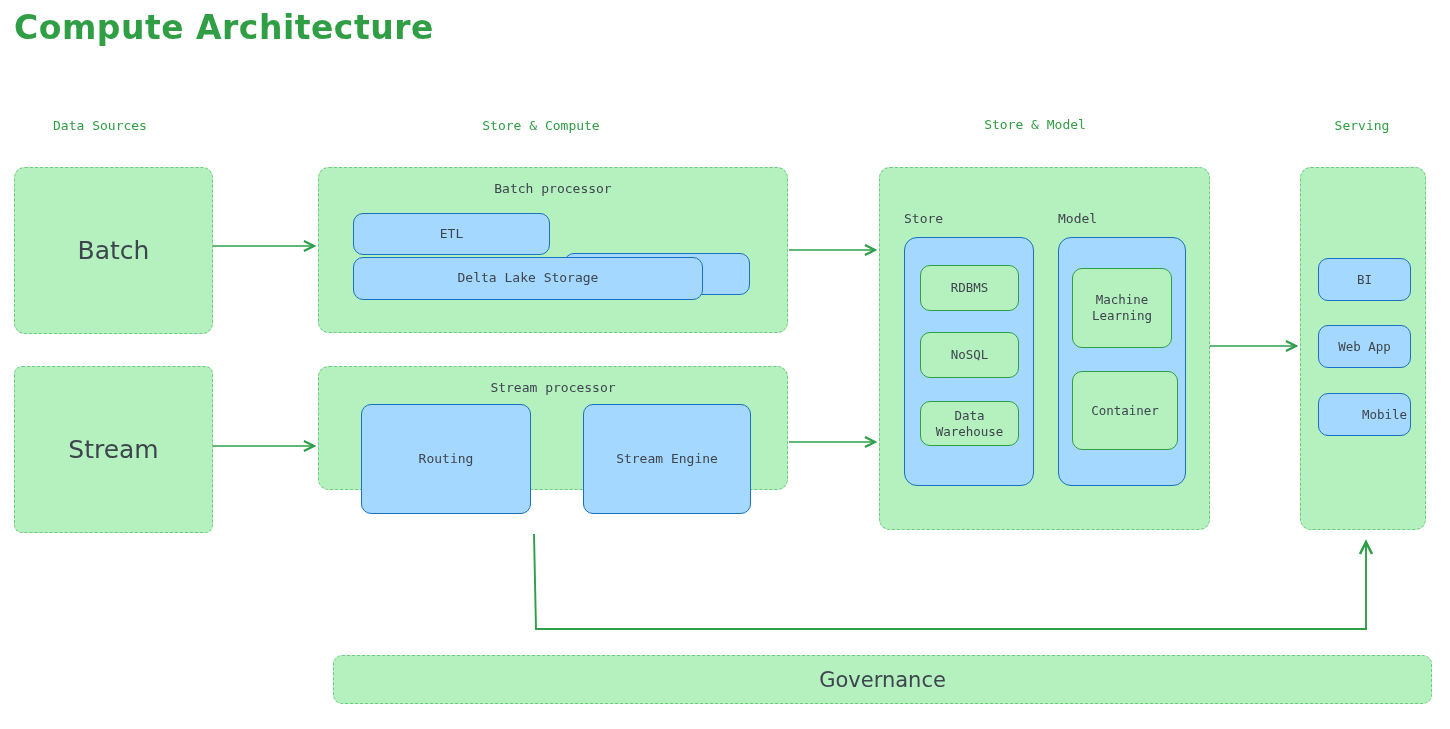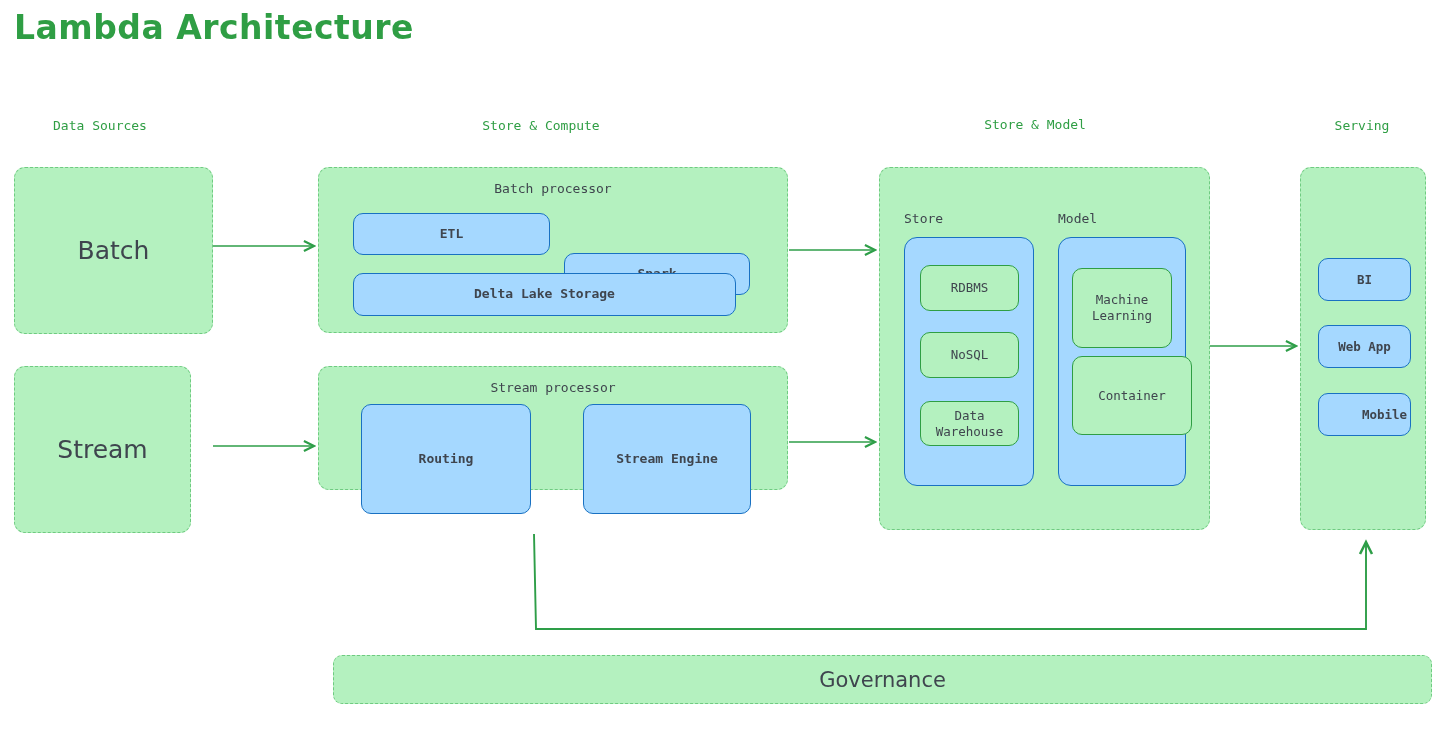--- a/index.html
+++ b/index.html
@@ -43,21 +43,20 @@
     font-family:"DejaVu Sans Mono", monospace;font-size:13px;color:var(--text-dark);
   }
   .chip-blue{
     position:absolute;box-sizing:border-box;
     background:var(--blue-fill);
     border:1.5px solid var(--blue-border);
     border-radius:10px;
     display:flex;align-items:center;justify-content:center;text-align:center;
     font-family:"DejaVu Sans Mono", monospace;font-size:13px;color:var(--text-dark);
     line-height:1.25;
-    font-weight:bold;
   }
   .chip-green{
     position:absolute;box-sizing:border-box;
     background:var(--green-fill);
     border:1.5px solid var(--green-solid-border);
     border-radius:10px;
     display:flex;align-items:center;justify-content:center;text-align:center;
     font-family:"DejaVu Sans Mono", monospace;font-size:12.5px;color:var(--text-dark);
     line-height:1.25;padding:2px;
   }
@@ -76,60 +75,60 @@
     font-size:21px;color:var(--text-dark);
   }
   svg.edges{position:absolute;left:0;top:0;pointer-events:none;}
   .edge{fill:none;stroke:var(--arrow);stroke-width:1.6;}
   .edge.thick{stroke-width:1.9;}
   .edge-head{fill:none;stroke:var(--arrow);stroke-width:1.5;}
 </style>
 </head>
 <body>
 
-<div class="abs page-title">Lambda Architecture</div>
+<div class="abs page-title">Compute Architecture</div>
 
 <div class="abs col-header" style="left:20px;top:118px;width:160px;">Data Sources</div>
 <div class="abs col-header" style="left:421px;top:118px;width:240px;">Store &amp; Compute</div>
 <div class="abs col-header" style="left:915px;top:117px;width:240px;">Store &amp; Model</div>
 <div class="abs col-header" style="left:1301px;top:118px;width:122px;">Serving</div>
 
 <div class="abs green-box" style="left:14px;top:167px;width:199px;height:167px;">
   <div class="big-label">Batch</div>
 </div>
-<div class="abs green-box" style="left:14px;top:366px;width:177px;height:167px;">
+<div class="abs green-box" style="left:14px;top:366px;width:199px;height:167px;border-radius:8px;">
   <div class="big-label">Stream</div>
 </div>
 
 <div class="abs green-box" style="left:318px;top:167px;width:470px;height:166px;">
   <div class="group-label">Batch processor</div>
   <div class="chip-blue" style="left:34px;top:45px;width:197px;height:42px;">ETL</div>
   <div class="chip-blue" style="left:245px;top:45px;width:186px;height:42px;margin-top:40px;">Spark</div>
-  <div class="chip-blue" style="left:34px;top:105px;width:383px;height:43px;">Delta Lake Storage</div>
+  <div class="chip-blue" style="left:34px;top:89px;width:350px;height:43px;">Delta Lake Storage</div>
 </div>
 
 <div class="abs green-box" style="left:318px;top:366px;width:470px;height:124px;">
   <div class="group-label">Stream processor</div>
   <div class="chip-blue" style="left:42px;top:37px;width:170px;height:110px;">Routing</div>
   <div class="chip-blue" style="left:264px;top:37px;width:168px;height:110px;">Stream Engine</div>
 </div>
 
 <div class="abs green-box" style="left:879px;top:167px;width:331px;height:363px;">
   <div class="sub-label" style="left:24px;top:43px;width:130px;">Store</div>
   <div class="sub-label" style="left:178px;top:43px;width:128px;">Model</div>
 
   <div class="container-blue" style="left:24px;top:69px;width:130px;height:249px;">
     <div class="chip-green" style="left:15px;top:27px;width:99px;height:46px;">RDBMS</div>
     <div class="chip-green" style="left:15px;top:94px;width:99px;height:46px;">NoSQL</div>
     <div class="chip-green" style="left:15px;top:163px;width:99px;height:45px;">Data Warehouse</div>
   </div>
 
   <div class="container-blue" style="left:178px;top:69px;width:128px;height:249px;">
     <div class="chip-green" style="left:13px;top:30px;width:100px;height:80px;">Machine Learning</div>
-    <div class="chip-green" style="left:13px;top:118px;width:120px;height:79px;">Container</div>
+    <div class="chip-green" style="left:13px;top:133px;width:106px;height:79px;">Container</div>
   </div>
 </div>
 
 <div class="abs green-box" style="left:1300px;top:167px;width:126px;height:363px;">
   <div class="chip-blue" style="left:17px;top:90px;width:93px;height:43px;font-size:12.5px;">BI</div>
   <div class="chip-blue" style="left:17px;top:157px;width:93px;height:43px;font-size:12.5px;">Web App</div>
   <div class="chip-blue" style="left:17px;top:225px;width:93px;height:43px;font-size:12.5px;padding-left:40px;">Mobile</div>
 </div>
 
 <div class="abs green-box" style="left:333px;top:655px;width:1099px;height:49px;border-radius:9px;">

